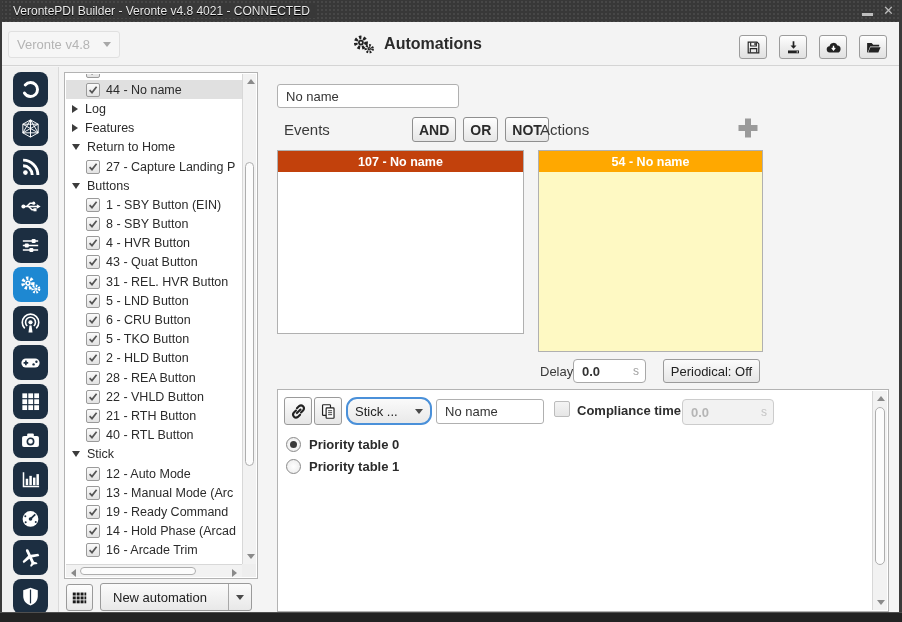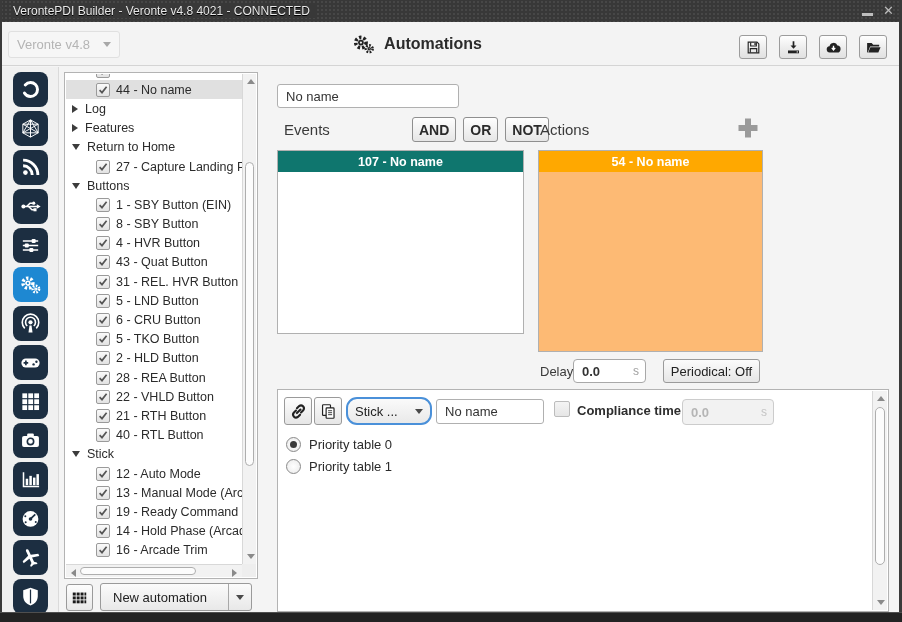--- a/index.html
+++ b/index.html
@@ -40,21 +40,21 @@
   .side-icon { width:35px; height:35px; border-radius:8px; background:#1c2e41; margin:0 auto 4px auto;
     display:flex; align-items:center; justify-content:center; }
   .side-icon.active { background:#1e88d2; }
   .side-icon svg { width:23px; height:23px; display:block; }
 
   
   .tree-panel { position:absolute; left:64px; top:72px; width:194px; height:507px; background:#fff; border:1px solid #b3b3b3; }
   .tree-view { position:absolute; left:1px; top:1px; right:15px; bottom:14px; overflow:hidden; }
   .tree-list { margin-top:-13px; }
   .trow { height:19.2px; display:flex; align-items:center; font-size:12.5px; color:#2b2b2b; white-space:nowrap; padding-left:6px; }
-  .trow.leaf { padding-left:30px; }
+  .trow.leaf { padding-left:20px; }
   .trow.sel { background:#e0e0e0; }
   .tri { width:0; height:0; margin-right:7px; flex:0 0 auto; }
   .tri.right { border-left:6px solid #3c3c3c; border-top:4.5px solid transparent; border-bottom:4.5px solid transparent; }
   .tri.down { border-top:6px solid #3c3c3c; border-left:4.5px solid transparent; border-right:4.5px solid transparent; }
   .cb { width:14px; height:14px; border:1px solid #9a9a9a; border-radius:2px; background:linear-gradient(#fafafa,#e2e2e2);
     margin-right:6px; flex:0 0 auto; display:flex; align-items:center; justify-content:center; }
   .cb svg { width:10px; height:10px; display:block; }
   .tlabel { overflow:hidden; }
 
   
@@ -85,21 +85,21 @@
   .sec-label { position:absolute; font-size:15px; color:#3a3a3a; }
   .events-label { left:284px; top:121px; }
   .actions-label { left:540px; top:121px; }
   .operator-buttons { position:absolute; left:412px; top:117px; display:flex; gap:7px; }
   .opbtn { height:25px; padding:0 6px; border:1px solid #8f8f8f; border-radius:3px; background:linear-gradient(#fefefe,#e6e6e6);
     font-size:14px; font-weight:bold; color:#2b2b2b; display:flex; align-items:center; }
   .add-action { position:absolute; left:737px; top:117px; width:22px; height:22px; }
   .add-action svg { width:22px; height:22px; display:block; }
 
   .events-box { position:absolute; left:277px; top:150px; width:247px; height:184px; background:#fff; border:1px solid #b0b0b0; }
-  .actions-box { position:absolute; left:538px; top:150px; width:225px; height:202px; background:#fdba74; border:1px solid #b0b0b0; }
+  .actions-box { position:absolute; left:538px; top:150px; width:225px; height:202px; background:#fef9c3; border:1px solid #b0b0b0; }
   .evt { height:21px; color:#fff; font-size:12.5px; font-weight:bold; display:flex; align-items:center; justify-content:center; }
 
   .delay-label { position:absolute; left:540px; top:364px; font-size:13px; color:#3a3a3a; }
   .unit-wrap { position:absolute; border:1px solid #a8a8a8; border-radius:4px; background:#fff; }
   .delay-wrap { left:573px; top:359px; width:73px; height:24px; }
   .unit-wrap input { width:100%; height:100%; border:none; background:transparent; font-size:13px; color:#333; padding:0 16px 0 8px; font-family:inherit; outline:none;font-weight:bold; }
   .unit-s { position:absolute; right:6px; top:50%; transform:translateY(-50%); font-size:12px; color:#a0a0a0; }
   .periodical-btn { position:absolute; left:663px; top:359px; width:97px; height:24px; border:1px solid #9a9a9a; border-radius:3px;
     background:linear-gradient(#fbfbfb,#e6e6e6); font-size:13px; color:#222; display:flex; align-items:center; justify-content:center; }
 
@@ -115,21 +115,21 @@
   .type-select .caret-dn { margin-left:auto; }
   .editor-name { position:absolute; left:158px; top:9px; width:108px; height:25px; border:1px solid #b0b0b0; border-radius:3px;
     background:#fff; font-size:13px; color:#333; padding:0 8px; font-family:inherit; }
   .comp-cb { position:absolute; left:276px; top:11px; width:16px; height:16px; border:1px solid #bcbcbc; border-radius:2px;
     background:linear-gradient(#f4f4f4,#e6e6e6); }
   .comp-label { position:absolute; left:299px; top:13px; font-size:13px; font-weight:bold; color:#2e2e2e; }
   .comp-wrap { left:404px; top:9px; width:92px; height:26px; background:#f2f2f2; border-color:#cccccc; }
   .comp-wrap input { color:#b5b5b5; }
   .comp-wrap .unit-s { color:#c4c4c4; }
   .priority-options { position:absolute; left:8px; top:44px; }
-  .prow { display:flex; align-items:center; height:21px; margin-bottom:1px; }
+  .prow { display:flex; align-items:center; height:21px; margin-bottom:1px;font-weight:bold; }
   .radio { width:15px; height:15px; border-radius:50%; border:1px solid #8a8a8a; background:radial-gradient(#ffffff,#e9e9e9); position:relative; flex:0 0 auto; }
   .radio.sel::after { content:''; position:absolute; left:3px; top:3px; width:7px; height:7px; border-radius:50%; background:#3a3a3a; }
   .rlabel { font-size:13px; color:#2b2b2b; margin-left:8px; }
   .ed-vsb { position:absolute; top:1px; right:1px; bottom:1px; width:15px; background:#f2f2f2; border-left:1px solid #d8d8d8; }
 </style>
 </head>
 <body>
 
 <div class="frame-left"></div>
 <div class="frame-right"></div>
@@ -605,21 +605,21 @@
   <span><svg viewBox="0 0 22 22">
         <g fill="#9a9a9a">
           <rect x="8" y="1.5" width="6" height="19"></rect>
           <rect x="1.5" y="8" width="19" height="6"></rect>
         </g>
       </svg></span>
 </div>
 
 <div class="events-box">
   <div>
-      <div class="evt" style="background: #0f766e;">107 - No name</div>
+      <div class="evt" style="background: #c2410c;">107 - No name</div>
     </div>
 </div>
 <div class="actions-box">
   <div>
       <div class="evt" style="background: rgb(255, 168, 0);">54 - No name</div>
     </div>
 </div>
 
 <div class="delay-label">Delay</div>
 <div class="unit-wrap delay-wrap">

